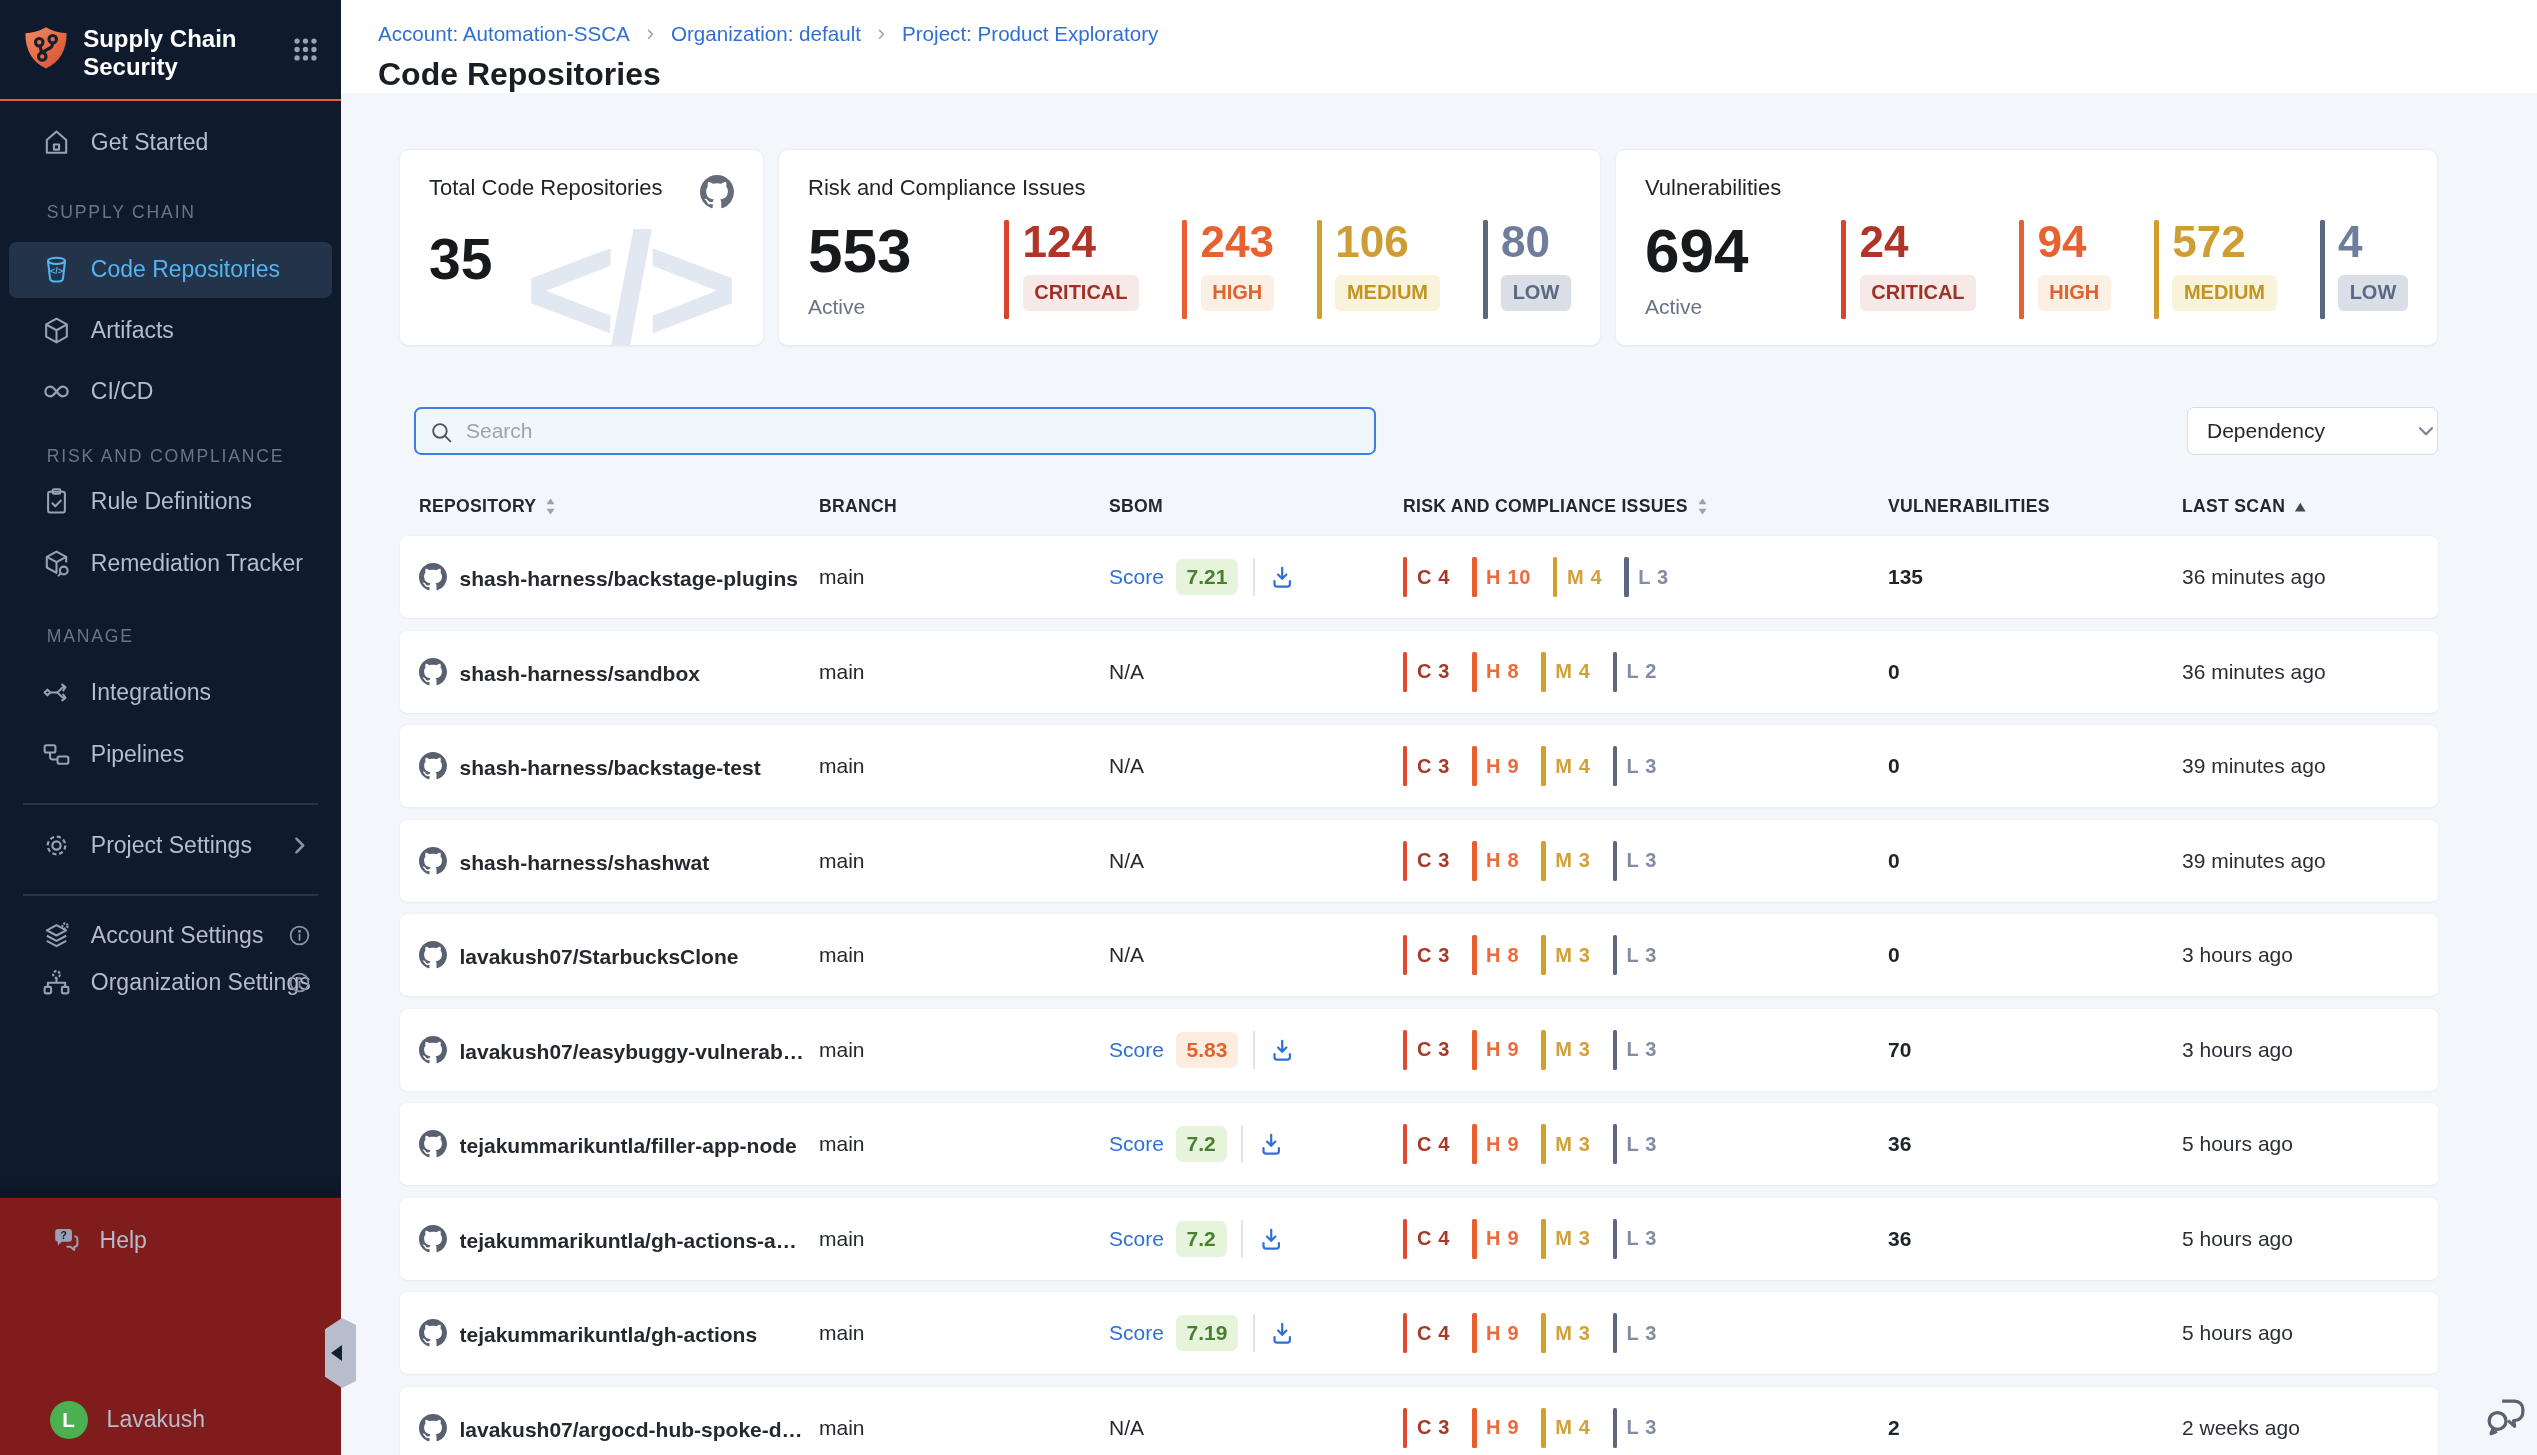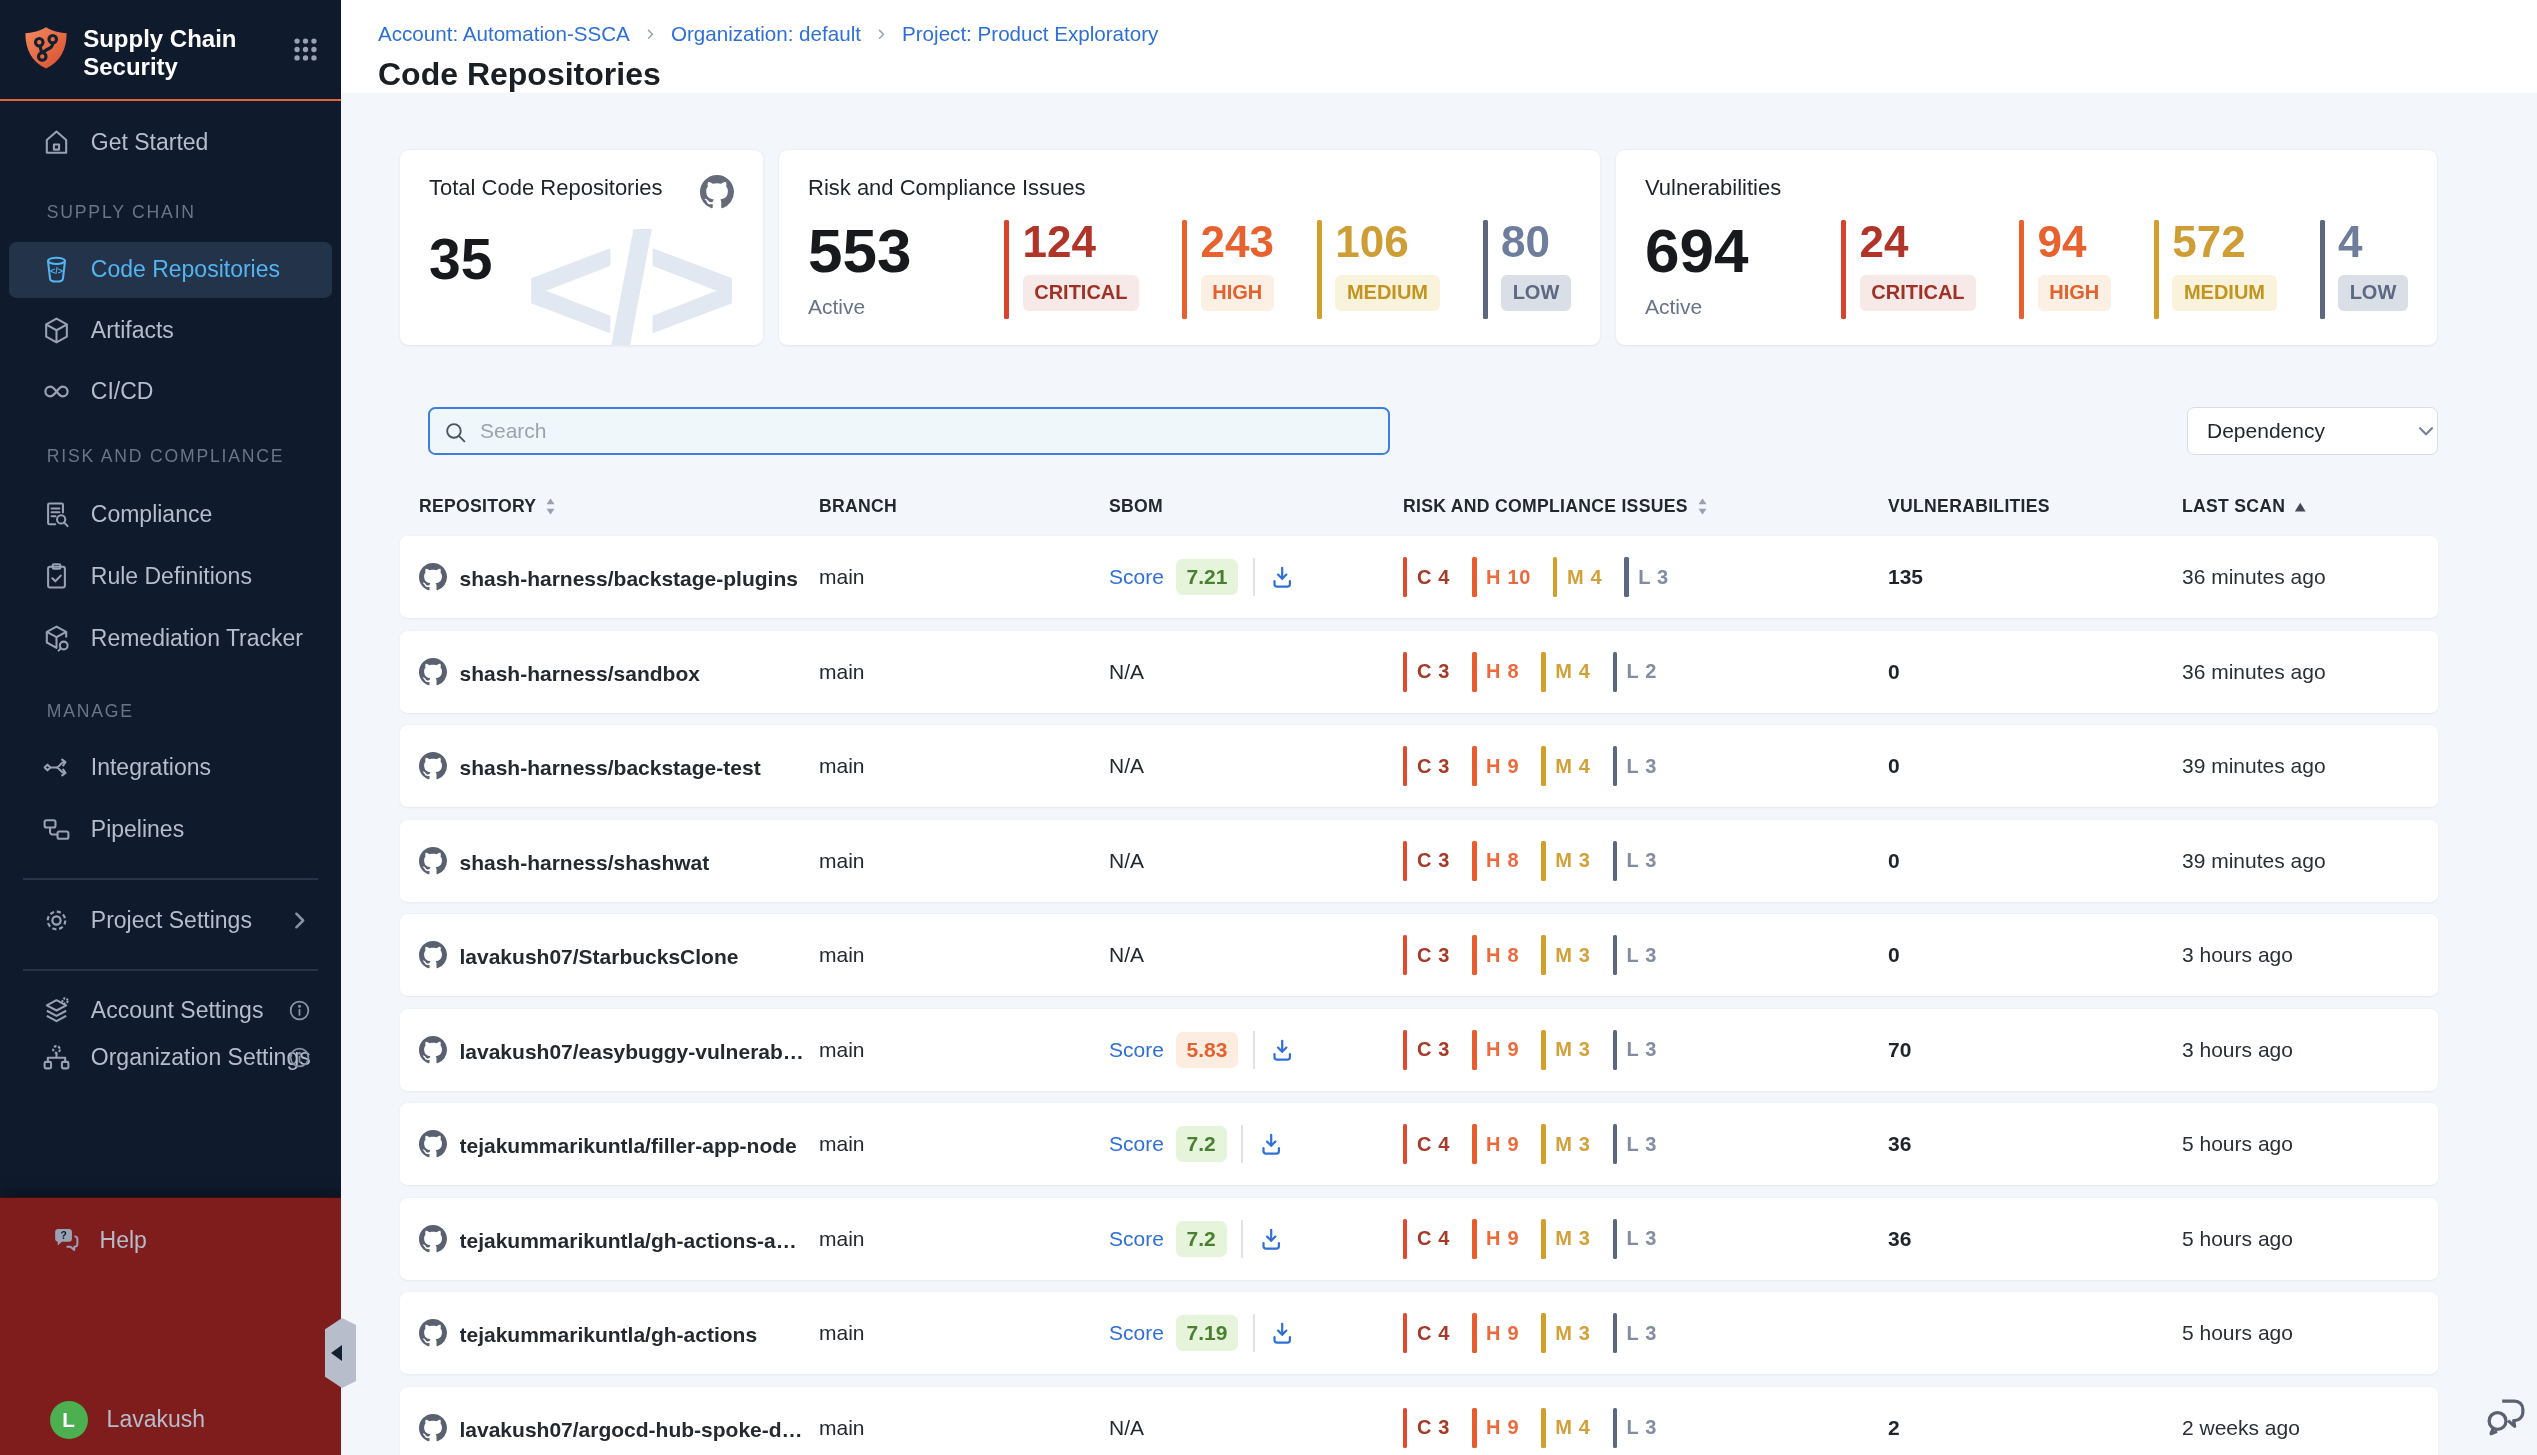--- a/index.html
+++ b/index.html
@@ -65,21 +65,21 @@
   .sevbar { width:5.1px; border-radius:1.5px; }
   .sev-num { font-size:44px; font-weight:700; line-height:1; }
   .sev-badge { margin-top:10.3px; display:inline-block; font-size:20px; font-weight:700; padding:6.6px 11.7px; border-radius:5.9px; align-self:flex-start; }
   .sev-critical .sevbar{background:#D8432C}.sev-critical .sev-num{color:#B03528}.sev-critical .sev-badge{background:#F6E9E7;color:#9E3226}
   .sev-high .sevbar{background:#E8602F}.sev-high .sev-num{color:#E8622F}.sev-high .sev-badge{background:#FCEFE4;color:#E2612F}
   .sev-medium .sevbar{background:#D2A02A}.sev-medium .sev-num{color:#CE9D35}.sev-medium .sev-badge{background:#FAF3DB;color:#C29421}
   .sev-low .sevbar{background:#5C6880}.sev-low .sev-num{color:#6E7D9B}.sev-low .sev-badge{background:#DADEE7;color:#5D6983}
 
   
   .toolbar { margin-top:62px; display:flex; justify-content:space-between; align-items:center; }
-  .search-wrap { position:relative; margin-left:28px; }
+  .search-wrap { position:relative; margin-left:14px; }
   .search-input { width:962px; height:48px; border:2.2px solid #3F7DE0; border-radius:7.3px; background:#EFF7FB; padding:0 17.6px 0 50px; font-size:21px; color:#23272E; font-family:"Liberation Sans", sans-serif; outline:none; }
   .search-input::placeholder { color:#9AA3B0; }
   .search-icon { position:absolute; left:14.7px; top:12.5px; width:25px; height:25px; color:#4A5560; }
   .dropdown { width:251px; height:48px; background:#fff; border:1.5px solid #D8DCE4; border-radius:7.3px; display:flex; align-items:center; justify-content:space-between; padding:0 0 0 19px; cursor:pointer; }
   .dropdown-label { font-size:21px; color:#23272E; }
   .dropdown-chev { width:22px; height:22px; color:#7A8194; }
 
   
   .tgrid { display:grid; grid-template-columns:400px 290px 294px 485px 294px 1fr; align-items:center; padding-left:19px; }
   .thead { margin-top:22px; height:59px; color:#23272E; font-size:17.6px; font-weight:700; letter-spacing:0.3px; }
@@ -284,26 +284,20 @@
       </div>
       <div class="nav-item mt8">
         <svg class="nicon" viewBox="0 0 42 42" width="31" height="31">
             <use href="#i-infinity"></use>
           </svg>
         <span>CI/CD</span>
       </div>
 
       <div class="section-label mt36">RISK AND COMPLIANCE</div>
 
-      <div class="nav-item mt26">
-        <svg class="nicon" viewBox="0 0 42 42" width="31" height="31">
-            <use href="#i-doc-search"></use>
-          </svg>
-        <span>Compliance</span>
-      </div>
       <div class="nav-item mt8">
         <svg class="nicon" viewBox="0 0 42 42" width="31" height="31">
             <use href="#i-clipboard"></use>
           </svg>
         <span>Rule Definitions</span>
       </div>
       <div class="nav-item mt8">
         <svg class="nicon" viewBox="0 0 42 42" width="31" height="31">
             <use href="#i-box-wrench"></use>
           </svg>

